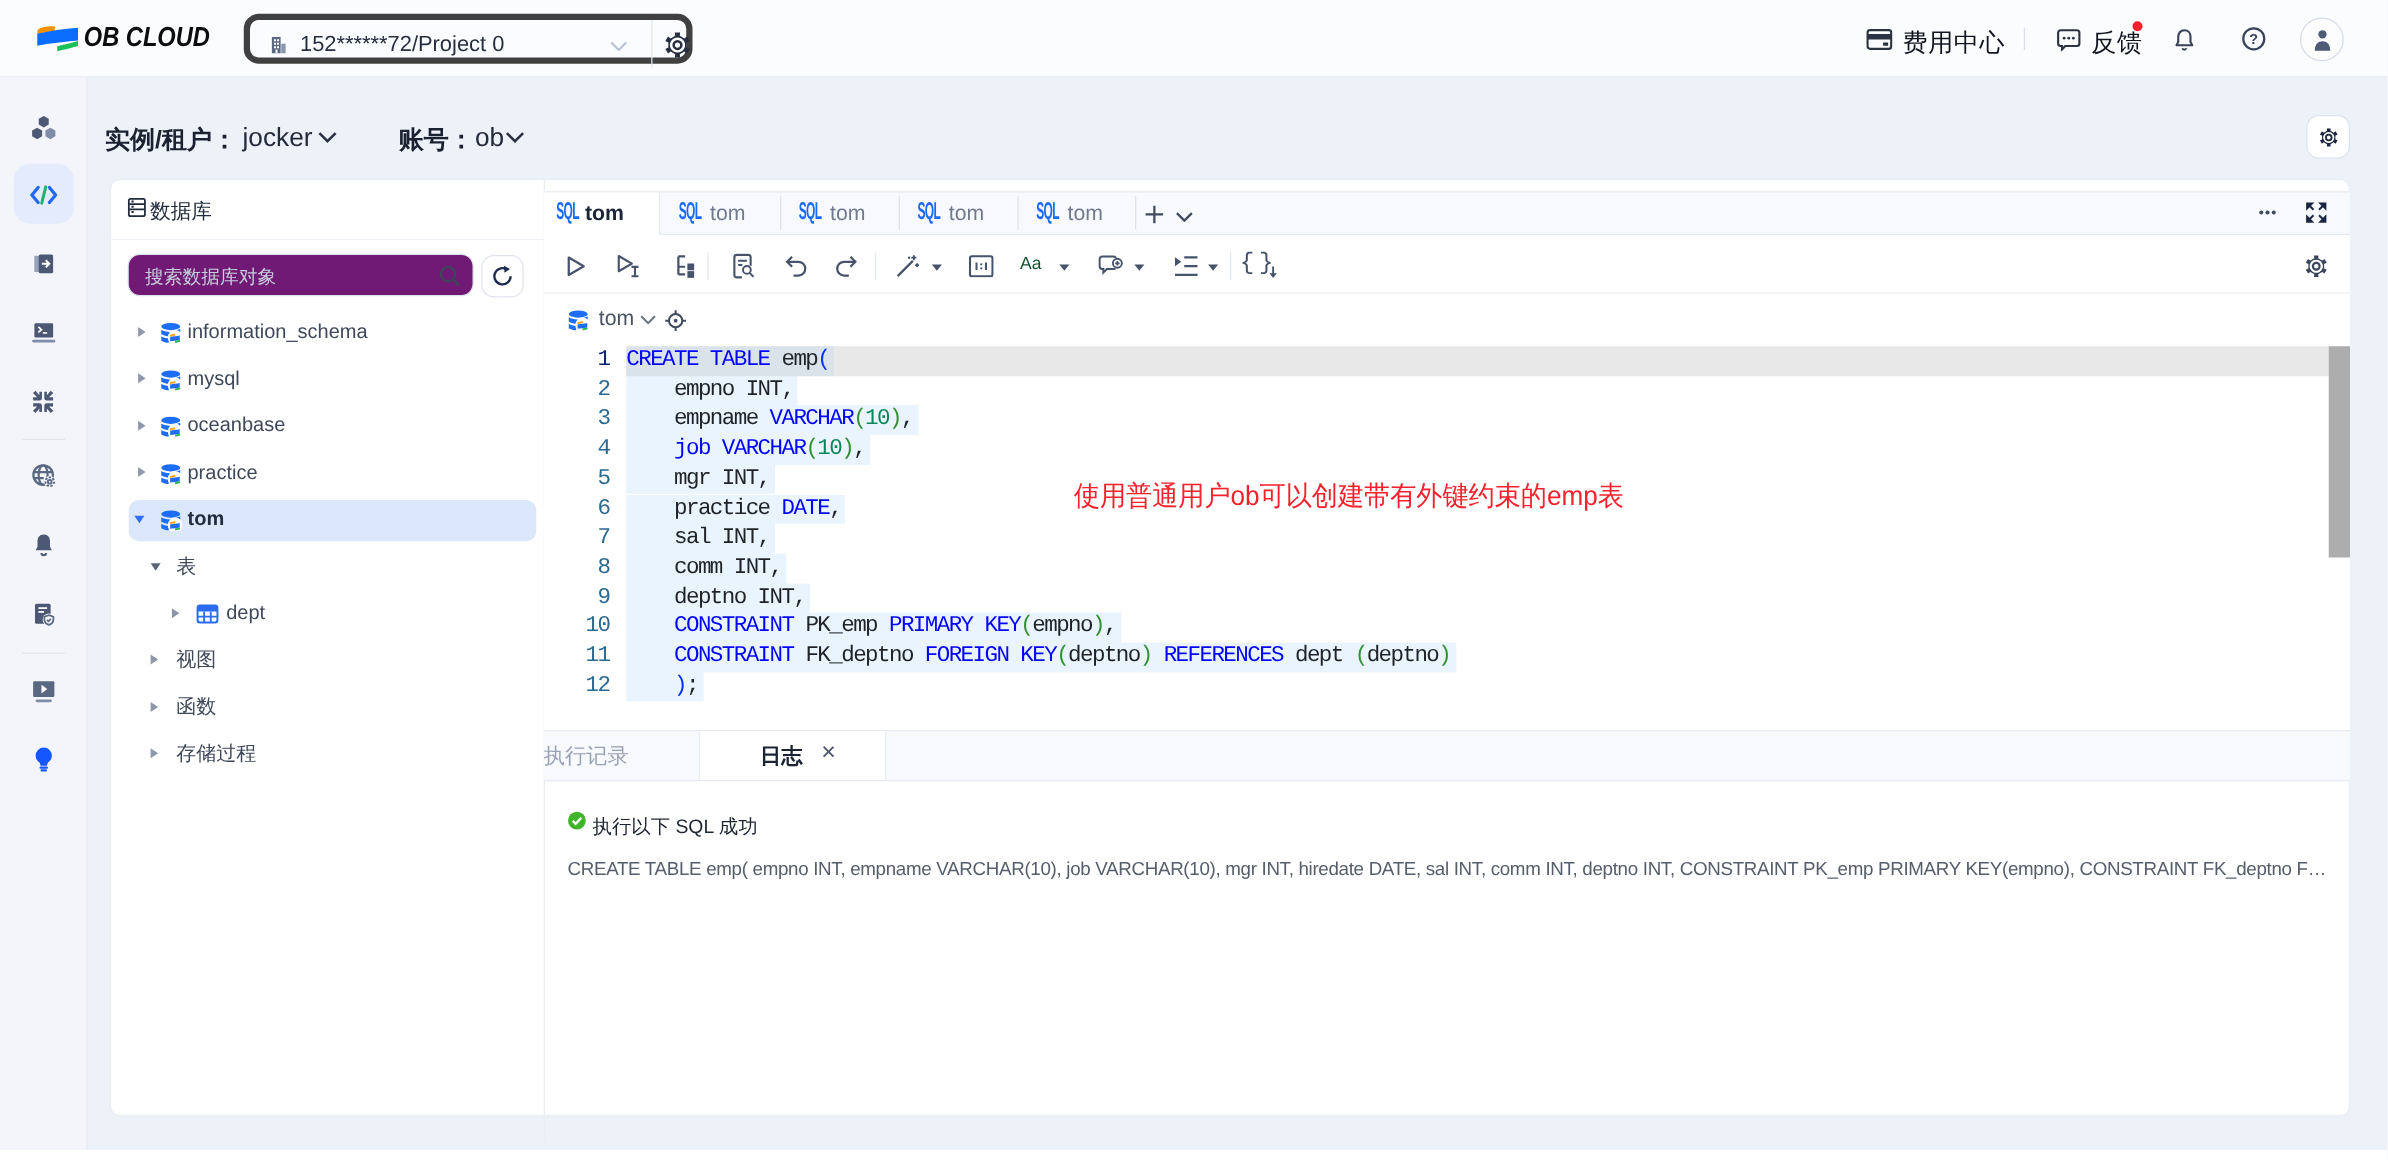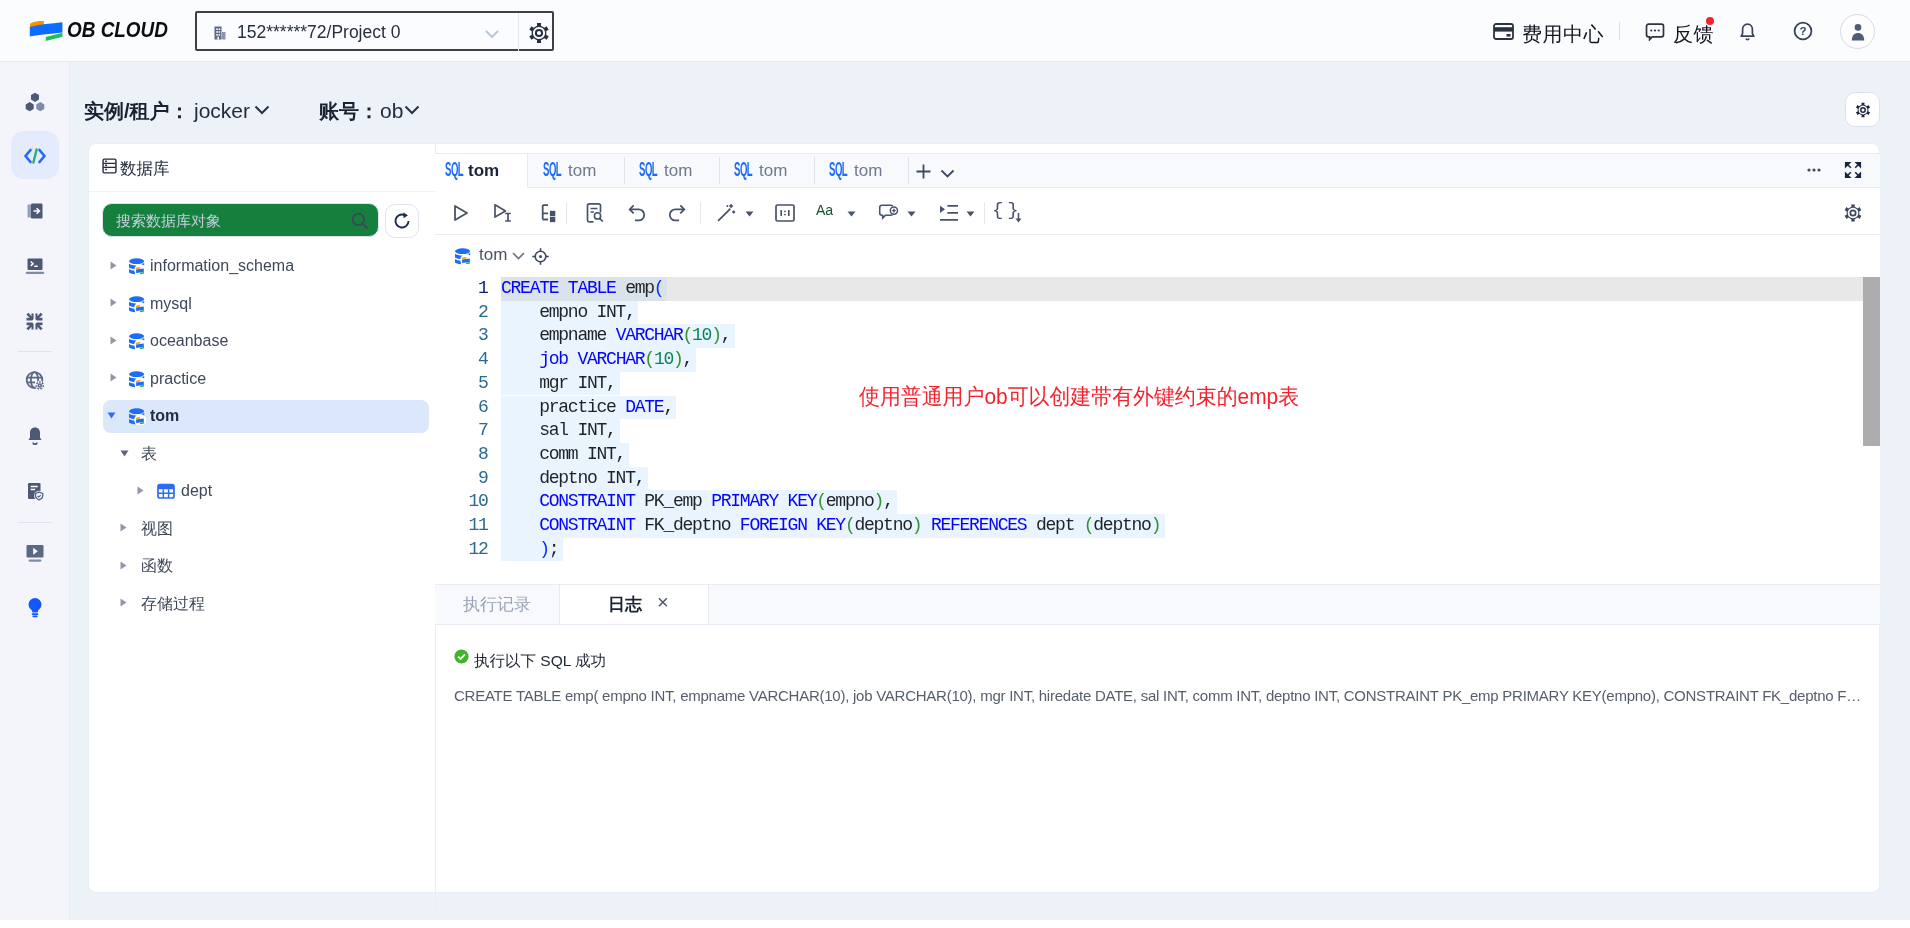--- a/index.html
+++ b/index.html
@@ -3,21 +3,21 @@
 <meta charset="utf-8">
 <style>
 *{margin:0;padding:0;box-sizing:border-box}
 html,body{width:1910px;height:928px;overflow:hidden}
 body{font-family:"Liberation Sans",sans-serif;background:#edf1f8;position:relative}
 .abs{position:absolute}
 svg{display:block}
 
 #hd{position:absolute;left:0;top:0;width:1910px;height:62px;background:#fbfcfe;border-bottom:1px solid #e7eaf1}
 #logo-t{position:absolute;left:67px;top:17px;font-size:22px;font-weight:900;font-style:italic;color:#0c0d10;letter-spacing:0px;transform:scaleX(.86);transform-origin:0 0}
-#pill{position:absolute;left:195px;top:11px;width:359px;height:40px;border:2px solid #404040;border-radius:2px;background:#fbfcff}
+#pill{position:absolute;left:195px;top:11px;width:359px;height:40px;border:5px solid #404040;border-radius:12px;background:#fbfcff}
 #pill .txt{position:absolute;left:40px;top:9px;font-size:17.5px;color:#262e40}
 #pill .dvd{position:absolute;left:321px;top:0;width:1px;height:38px;background:#e2e7f0}
 #gbtn{position:absolute;left:1275px;top:10px;width:194px;height:40px;border-radius:8px;background:linear-gradient(93deg,#3e6af3 2%,#a156f0 98%)}
 #gbtn .txt{position:absolute;left:52px;top:10px;font-size:17.5px;color:#fff;letter-spacing:.3px}
 .hlab{position:absolute;top:21px;font-size:20px;color:#10151f;letter-spacing:.5px}
 #hdvd{position:absolute;left:1619px;top:22px;width:1px;height:18px;background:#d9dee9}
 #rdot{position:absolute;left:1706px;top:17px;width:8px;height:8px;border-radius:50%;background:#f5222d}
 #avatar{position:absolute;left:1840px;top:14px;width:35px;height:35px;border-radius:50%;border:1px solid #d5dbe6;background:#fdfdfe}
 
 #sb{position:absolute;left:0;top:62px;width:70px;height:858px;background:#f3f5fa;border-right:1px solid #e7eaf1}
@@ -27,21 +27,21 @@
 
 .irow{position:absolute;font-size:20px;color:#242b3a}
 .irow b{font-weight:700;color:#1a2130}
 #setbtn{position:absolute;left:1845px;top:92px;width:35px;height:35px;border-radius:10px;background:#fff;border:1px solid #dde3ee}
 
 #panel{position:absolute;left:88px;top:143px;width:1792px;height:750px;background:#fff;border:1px solid #e9edf4;border-radius:8px}
 
 #tree{position:absolute;left:0;top:0;width:347px;height:768px;border-right:1px solid #e9edf4}
 #tree .hdr{position:absolute;left:0;top:0;width:346px;height:48px;border-bottom:1px solid #eef1f6}
 #tree .hdr .t{position:absolute;left:31px;top:14px;font-size:16.5px;color:#212b3d}
-#srch{position:absolute;left:13px;top:59px;width:277px;height:34px;border:1px solid #dfe3ec;border-radius:10px;background:#15803d}
+#srch{position:absolute;left:13px;top:59px;width:277px;height:34px;border:1px solid #dfe3ec;border-radius:10px;background:#701a75}
 #srch .ph{position:absolute;left:13px;top:8px;font-size:15px;color:#c6cedd}
 #rfr{position:absolute;left:296px;top:60px;width:34px;height:34px;border:1px solid #dfe3ec;border-radius:10px;background:#fff}
 .trow{position:absolute;line-height:19px;height:37px;font-size:16px;color:#3f4859;white-space:nowrap}
 #tomhl{position:absolute;left:14px;top:256px;width:326px;height:33px;background:#dbe7fb;border-radius:8px}
 
 #ed{position:absolute;left:346px;top:0;width:1445px;height:748px}
 #tabs{position:absolute;left:0;top:8.5px;width:1445px;height:35.5px;background:#f7f9fd;border-top:1px solid #e6eaf1;border-bottom:1px solid #e6eaf1}
 .tab{position:absolute;top:0;height:34.5px}
 .tsep{position:absolute;top:3px;width:1px;height:27px;background:#dfe4ec}
 .tab .sql{position:absolute;top:4.6px;font-size:15px;font-weight:800;color:#1c6bf8;letter-spacing:-.8px;transform:scale(.64,1.30);transform-origin:0 0}
@@ -58,21 +58,21 @@
 #l1bg{position:absolute;left:66px;top:0;width:1361.5px;height:23.7px;background:#e8e8e8}
 .cl{position:absolute;left:0;width:1445px;height:23.7px;font-family:"Liberation Mono",monospace;font-size:18px;letter-spacing:-1.25px;line-height:23.7px;white-space:pre}
 .cl .g{position:absolute;left:0;width:52.5px;text-align:right;color:#2a6a92}
 .cl .c{position:absolute;left:66px}
 .sel{position:absolute;left:66px;height:23.7px;background:rgba(164,210,250,.24)}
 .k{color:#0504fa}.i{color:#1f2328}.n{color:#098658}.p1{color:#0431fa}.p2{color:#319331}
 #anno{position:absolute;left:424px;top:238px;font-size:22px;color:#f5222d;white-space:nowrap;transform:scaleX(.95);transform-origin:0 0}
 #sbar{position:absolute;left:1427.5px;top:0px;width:17px;height:169px;background:#adadad}
 
 #btabs{position:absolute;left:0;top:440px;width:1445px;height:41px;background:#f7f9fd;border-top:1px solid #e8ebf2;border-bottom:1px solid #e8ebf2}
-#btabs .t1{position:absolute;left:0;top:0;width:124px;height:39px;text-align:center;line-height:39px;font-size:17px;color:#9aa3b5}
+#btabs .t1{position:absolute;left:0;top:0;width:124px;height:39px;line-height:39px;font-size:17px;color:#9aa3b5}
 #btabs .t2{position:absolute;left:124px;top:0;width:150px;height:39px;background:#fff;border-left:1px solid #e8ebf2;border-right:1px solid #e8ebf2}
 
 #log .t1{position:absolute;left:39px;top:507px;font-size:15.5px;color:#1d2432}
 #log .t2{position:absolute;left:19px;top:543px;width:1409px;font-size:15px;letter-spacing:-.25px;color:#565e6b;white-space:nowrap;overflow:hidden;text-overflow:ellipsis}
 #foot{position:absolute;left:0;top:920px;width:1910px;height:8px;background:#fff}
 </style>
 </head>
 <body>
 <svg width="0" height="0" style="position:absolute">
 <defs>

